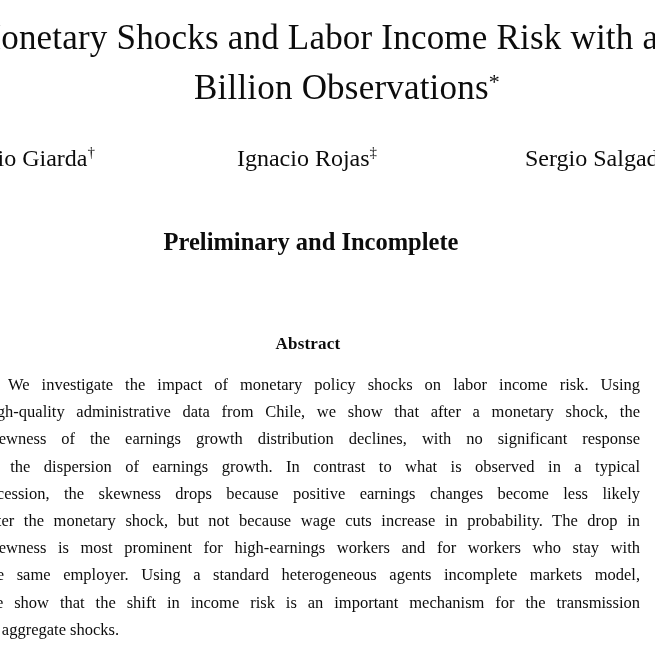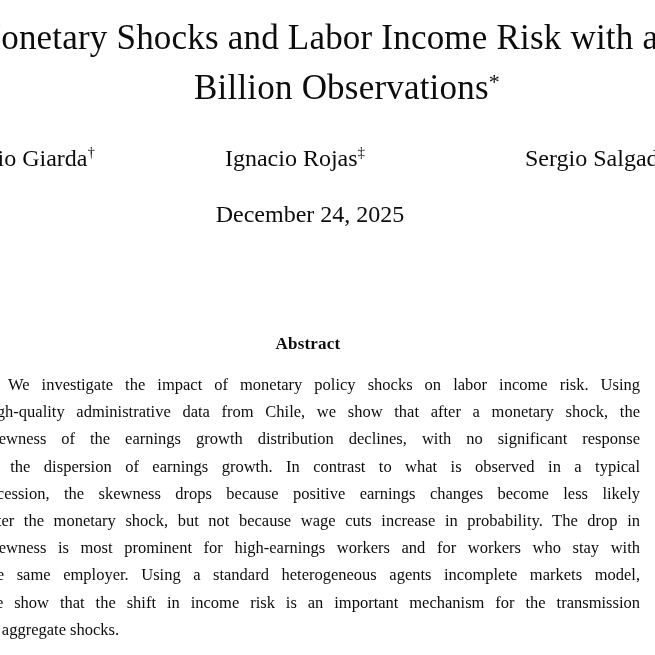--- a/index.html
+++ b/index.html
@@ -30,21 +30,21 @@
   #title-line-2 { top: 70px; margin-left: 33px; }
   .title-mark { font-size: 22px; vertical-align: 10px; }
 
   
   .author {
     top: 145px;
     font-size: 24px;
     line-height: 1;
   }
   #author-1 { left: 95px; transform: translateX(-100%); }
-  #author-2 { left: 295px; transform: translateX(-50%); }
+  #author-2 { left: 307px; transform: translateX(-50%); }
   #author-3 { left: 525px; }
   .author sup { font-size: 15px; }
 
   
   #date-line {
     top: 202px; left: 310px; transform: translateX(-50%);
     font-size: 24px; line-height: 1;
   }
   #status-note {
     top: 230px; left: 311px; transform: translateX(-50%);
@@ -92,22 +92,22 @@
   </div>
 
   <div id="author-2" class="abs author">
     <span>Ignacio Rojas</span><sup>‡</sup>
   </div>
 
   <div id="author-3" class="abs author">
     <span>Sergio Salgado</span><sup></sup>
   </div>
 
-  <div id="date-line" class="abs">December 24, 2025</div>
 
+  <div id="status-note" class="abs">Preliminary and Incomplete</div>
 
   <div id="abstract-heading" class="abs">Abstract</div>
 
   <div id="abstract-body">
     <div class="abs-line first">We investigate the impact of monetary policy shocks on labor income risk. Using</div>
     <div class="abs-line">high-quality administrative data from Chile, we show that after a monetary shock, the</div>
     <div class="abs-line">skewness of the earnings growth distribution declines, with no significant response</div>
     <div class="abs-line">in the dispersion of earnings growth. In contrast to what is observed in a typical</div>
     <div class="abs-line">recession, the skewness drops because positive earnings changes become less likely</div>
     <div class="abs-line">after the monetary shock, but not because wage cuts increase in probability. The drop in</div>

